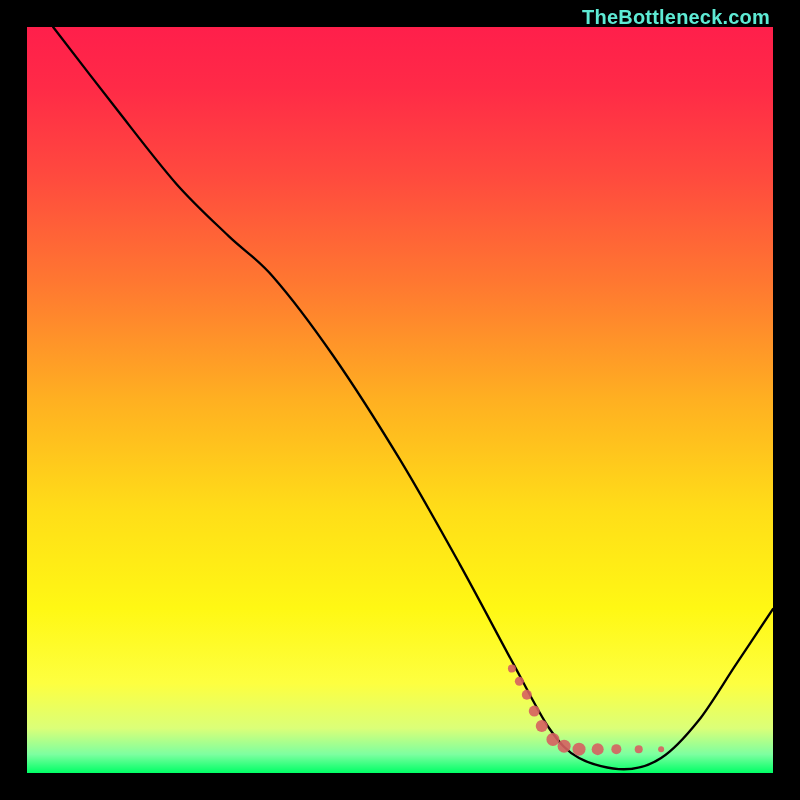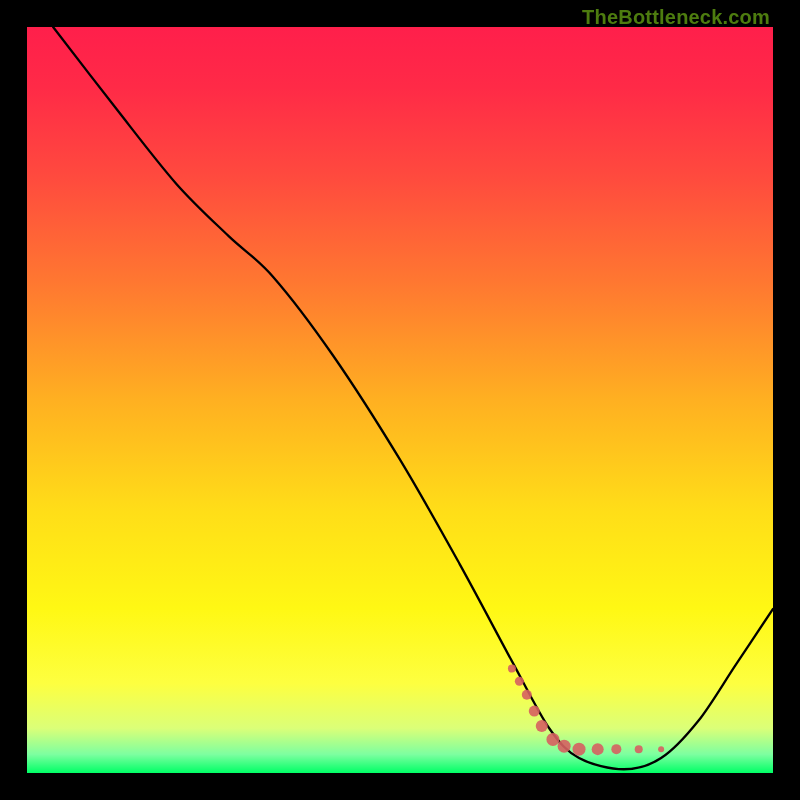--- a/index.html
+++ b/index.html
@@ -38,21 +38,21 @@
     width: 100%;
     height: 100%;
   }
   .watermark {
     position: absolute;
     top: 6px;
     right: 30px;
     font-family: Arial, Helvetica, sans-serif;
     font-size: 20px;
     font-weight: bold;
-    color: #4d7c0f;
+    color: #5eead4;
     letter-spacing: 0.2px;
   }
 </style>
 </head>
 <body>
 
 <div class="chart-container">
   <div class="plot-area">
     <svg class="gradient-bg" viewBox="0 0 746 746" preserveAspectRatio="none">
       <defs>

